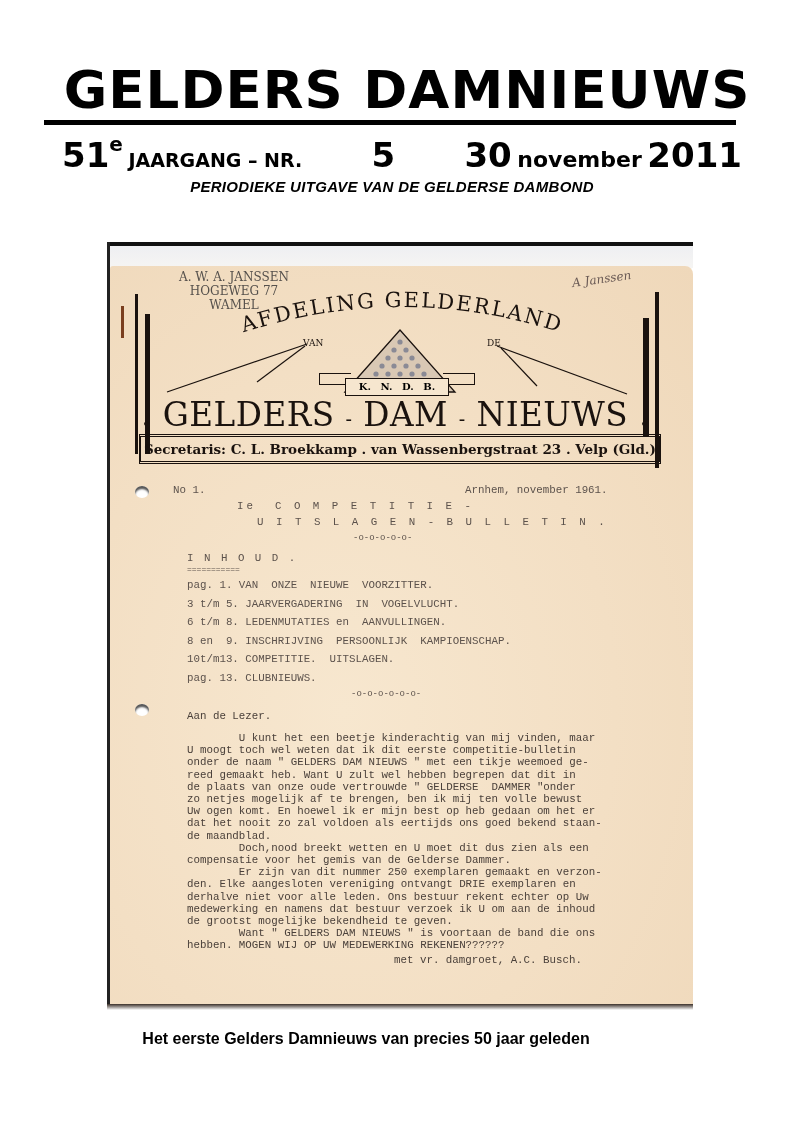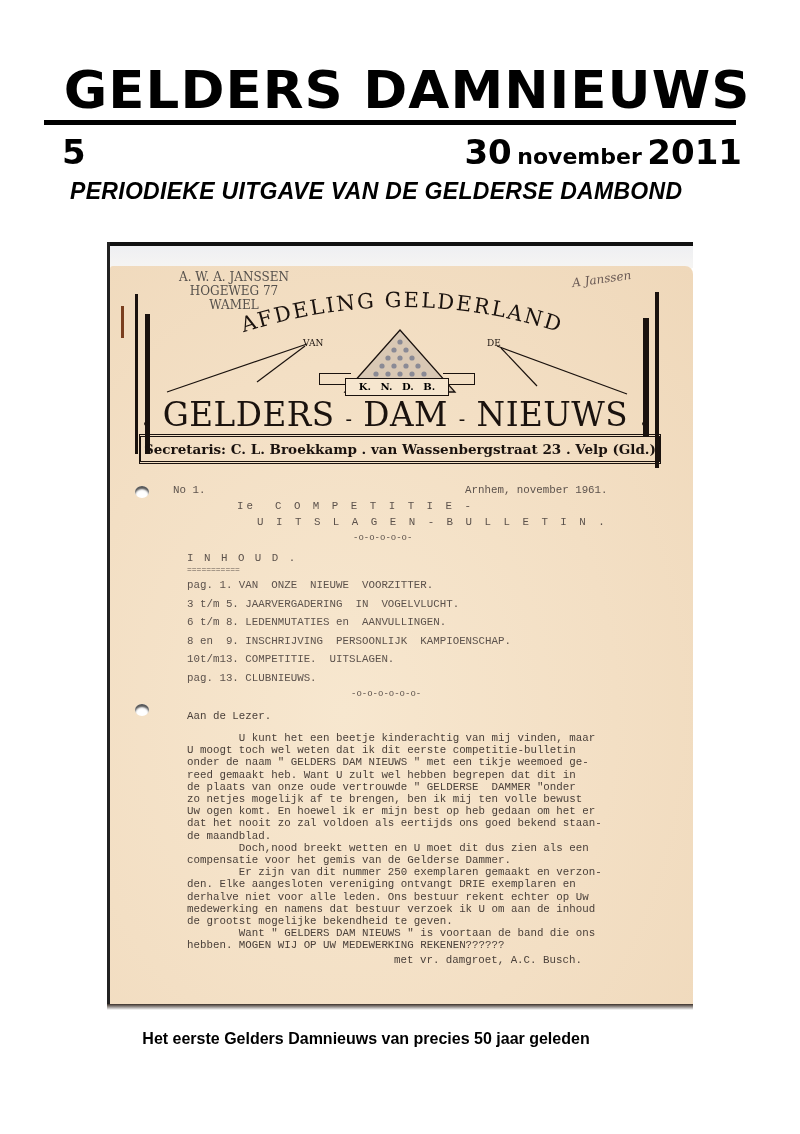--- a/index.html
+++ b/index.html
@@ -17,23 +17,23 @@
   .issue-line {
     position: absolute; left: 62px; top: 132px; width: 680px;
     font-family: "DejaVu Sans", sans-serif; font-weight: bold; white-space: nowrap;
     display: flex; align-items: baseline; justify-content: space-between;
   }
   .big { font-size: 34px; }
   .sm { font-size: 19px; }
   .med { font-size: 22px; }
   sup.e { font-size: 20px; vertical-align: 16px; }
   .subtitle {
-    position: absolute; left: 70px; top: 178px; width: 680px;
+    position: absolute; left: 52px; top: 178px; width: 680px;
     font-family: "Liberation Sans", sans-serif; font-weight: bold; font-style: italic;
-    font-size: 23px; text-align: left; white-space: nowrap; letter-spacing: 0.3px;
+    font-size: 15px; text-align: center; white-space: nowrap; letter-spacing: 0.3px;
   }
 
   
   .photo { position: absolute; left: 107px; top: 242px; width: 586px; height: 768px; background: #fff; overflow: hidden; }
   .photo-frame-top { position: absolute; left: 0; top: 0; width: 586px; height: 4px; background: #111; }
   .photo-frame-left { position: absolute; left: 0; top: 0; width: 3px; height: 768px; background: #222; }
   .photo-bg-strip { position: absolute; left: 3px; top: 4px; width: 583px; height: 22px; background: linear-gradient(#eeeff2, #f6f5f3); }
   .paper {
     position: absolute; left: 3px; top: 24px; width: 583px; height: 742px;
     background: radial-gradient(ellipse at 40% 60%, #f7e7cf 0%, #f3dfc4 55%, #efd8ba 100%);
@@ -59,20 +59,22 @@
   .tw.dark { color: #4a403a; }
 
   .caption { position: absolute; left: 0; top: 1030px; width: 732px; text-align: center; font-family: "Liberation Sans", sans-serif; font-weight: bold; font-size: 16px; }
 </style>
 </head>
 <body>
 
 <div class="masthead-title">GELDERS DAMNIEUWS</div>
 <div class="masthead-rule"></div>
 <div class="issue-line">
+  <span><span class="big">51</span><sup class="e">e</sup>
+  <span class="sm">JAARGANG – NR.</span></span>
   <span class="big">5</span>
   <span><span class="big">30</span>
   <span class="med">november</span>
   <span class="big">2011</span></span>
 </div>
 <div class="subtitle">PERIODIEKE UITGAVE VAN DE GELDERSE DAMBOND</div>
 
 <div class="photo">
   <div class="photo-bg-strip"></div>
   <div class="paper"></div>

